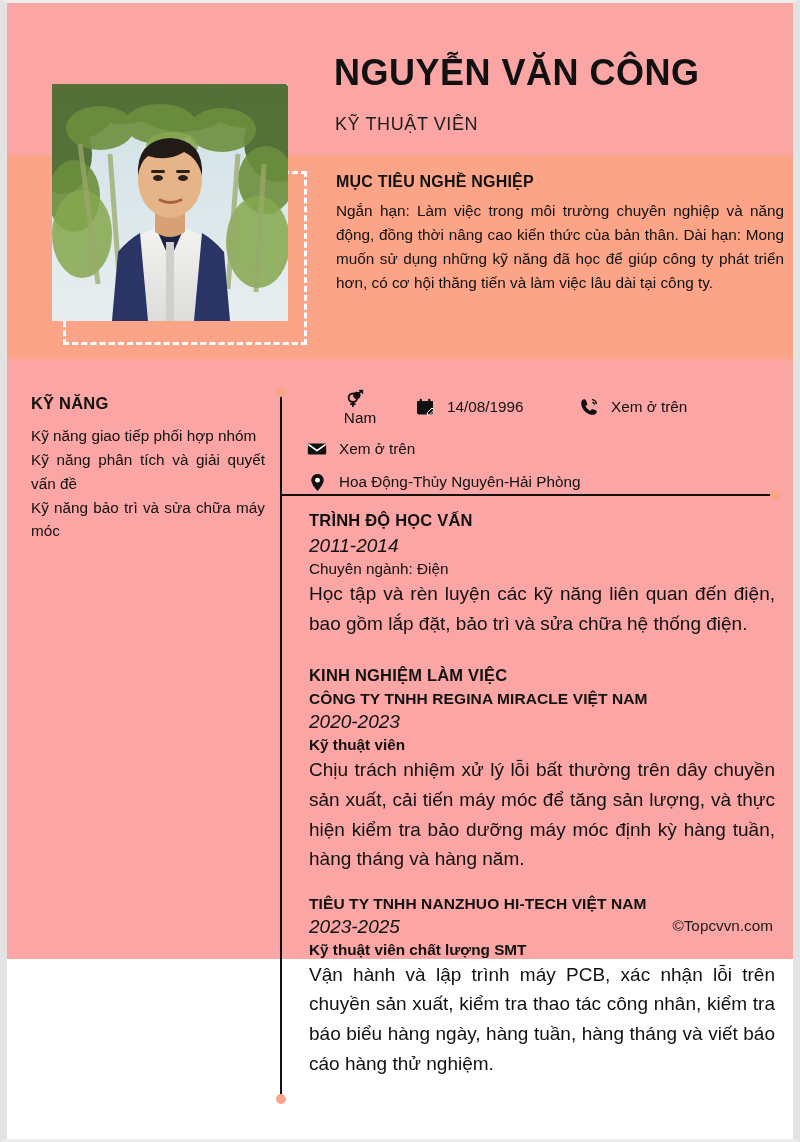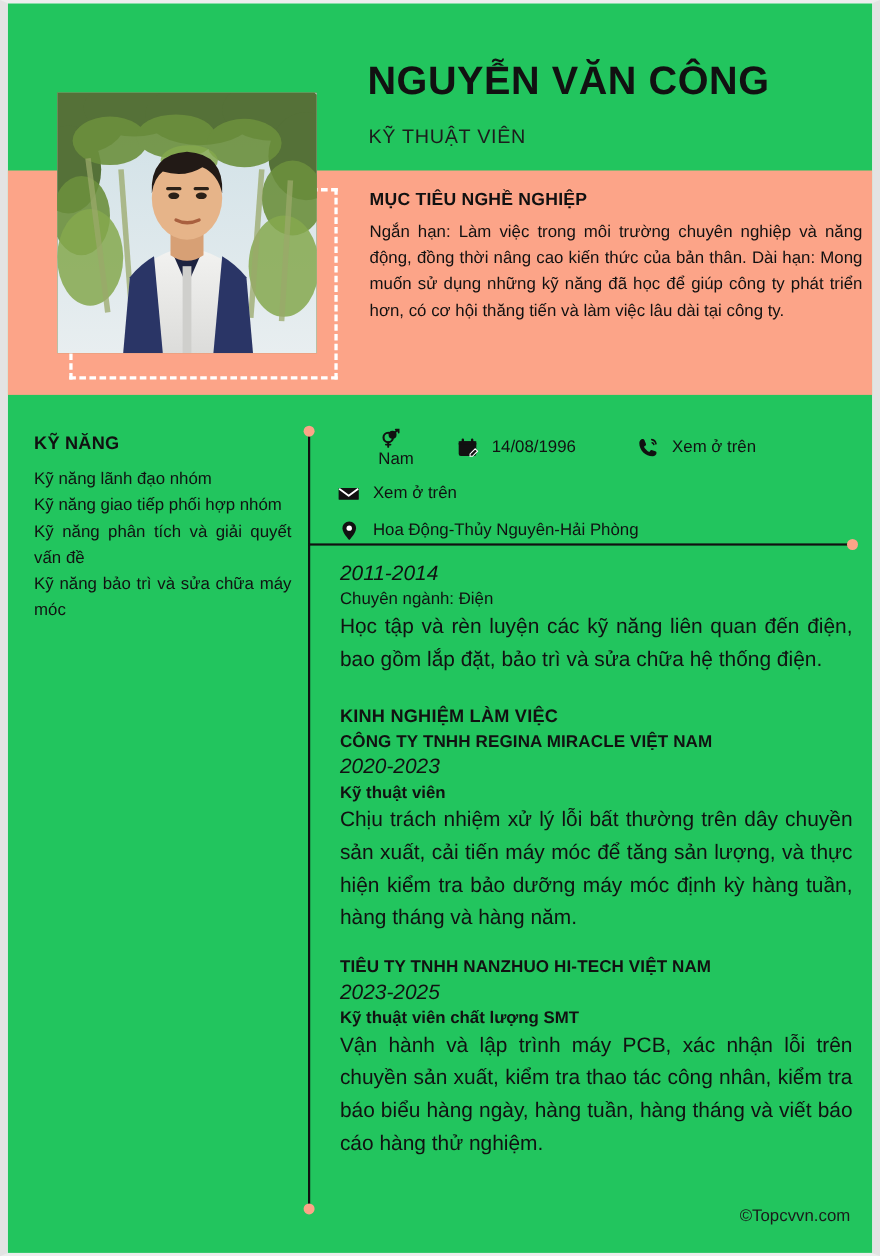--- a/index.html
+++ b/index.html
@@ -20,22 +20,22 @@
     box-sizing: border-box;
     border-left: 7px solid #e3e3e3;
     border-right: 7px solid #e3e3e3;
     border-top: 3px solid #ededed;
     border-bottom: 3px solid #ededed;
   }
   .sheet {
     position: absolute;
     left: 0; top: 0;
     width: 786px;
-    height: 1136px;
-    background: #22c55e;
+    height: 956px;
+    background: #fca5a5;
   }
 
   
   .orange-band {
     position: absolute;
     left: 0;
     top: 152px;
     width: 786px;
     height: 204px;
     background: #fca488;
@@ -319,21 +319,20 @@
     <div class="hdr-name">NGUYỄN VĂN CÔNG</div>
     <div class="hdr-role">KỸ THUẬT VIÊN</div>
 
     <div class="objective">
       <div class="objective-title">MỤC TIÊU NGHỀ NGHIỆP</div>
       <div class="objective-body">Ngắn hạn: Làm việc trong môi trường chuyên nghiệp và năng động, đồng thời nâng cao kiến thức của bản thân. Dài hạn: Mong muốn sử dụng những kỹ năng đã học để giúp công ty phát triển hơn, có cơ hội thăng tiến và làm việc lâu dài tại công ty.</div>
     </div>
 
     <div class="skills">
       <div class="skills-title">KỸ NĂNG</div>
-      <div class="skill-item">Kỹ năng lãnh đạo nhóm</div>
       <div class="skill-item">Kỹ năng giao tiếp phối hợp nhóm</div>
       <div class="skill-item">Kỹ năng phân tích và giải quyết vấn đề</div>
       <div class="skill-item">Kỹ năng bảo trì và sửa chữa máy móc</div>
     </div>
 
     <div class="vline"></div>
     <div class="hline"></div>
     <div class="dot dot-top"></div>
     <div class="dot dot-right"></div>
     <div class="dot dot-bottom"></div>
@@ -394,20 +393,21 @@
             </svg>
           </span>
           <span class="contact-text">Hoa Động-Thủy Nguyên-Hải Phòng</span>
         </div>
       </div>
     </div>
 
     <div class="main">
 
       <div>
+        <div class="sec-title">TRÌNH ĐỘ HỌC VẤN</div>
         <div class="entry">
           <div class="entry-period">2011-2014</div>
           <div class="entry-sub">Chuyên ngành: Điện</div>
           <div class="entry-desc">Học tập và rèn luyện các kỹ năng liên quan đến điện, bao gồm lắp đặt, bảo trì và sửa chữa hệ thống điện.</div>
         </div>
       </div>
 
       <div class="gap-lg"></div>
 
       <div>

